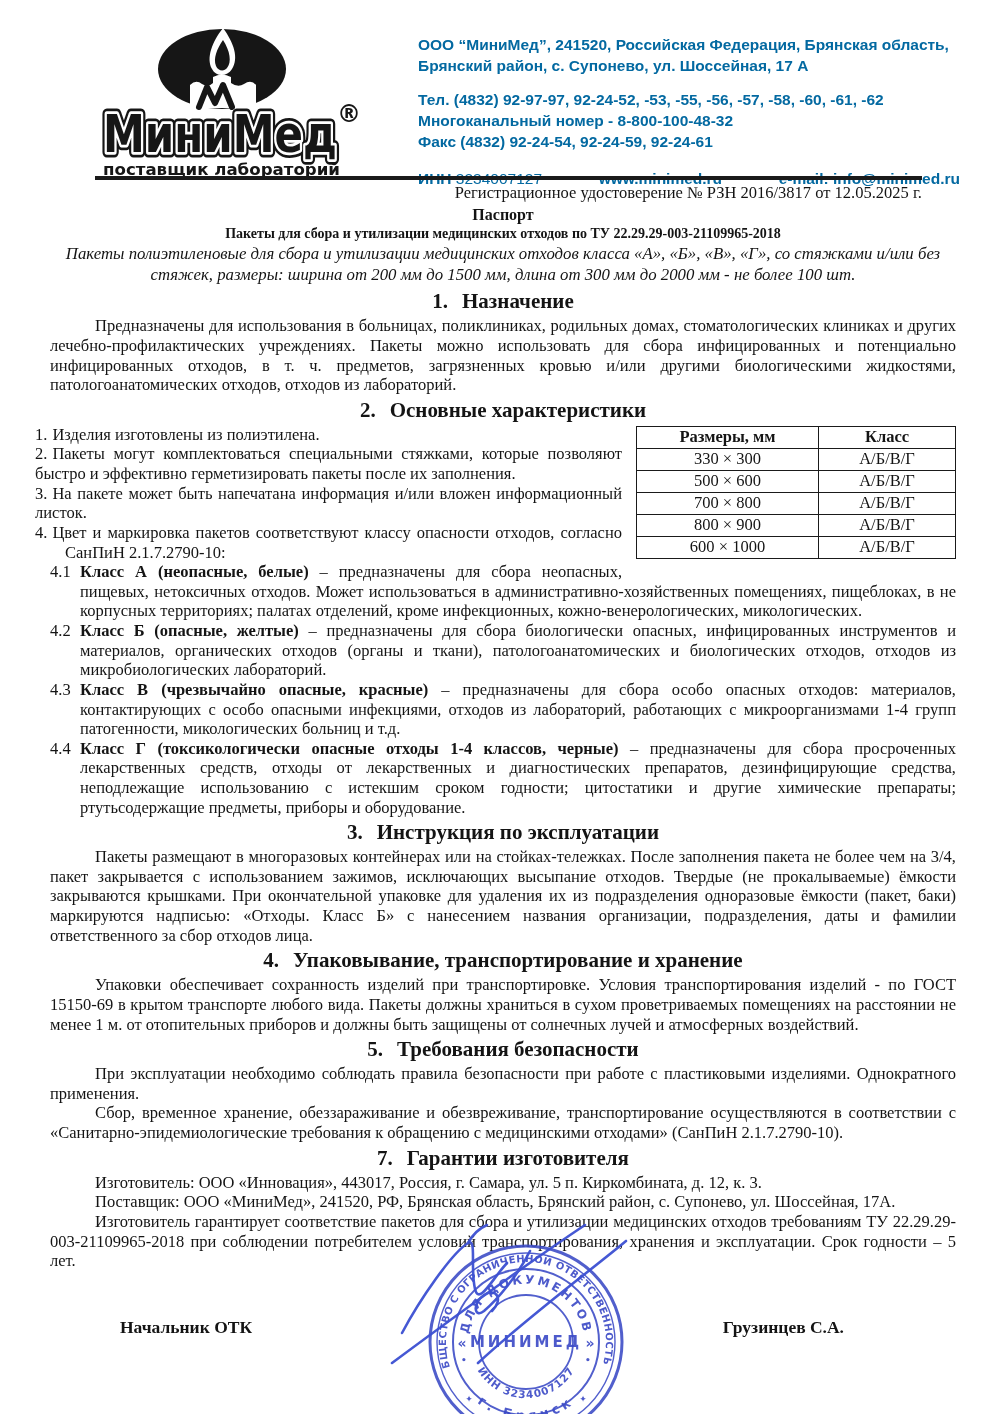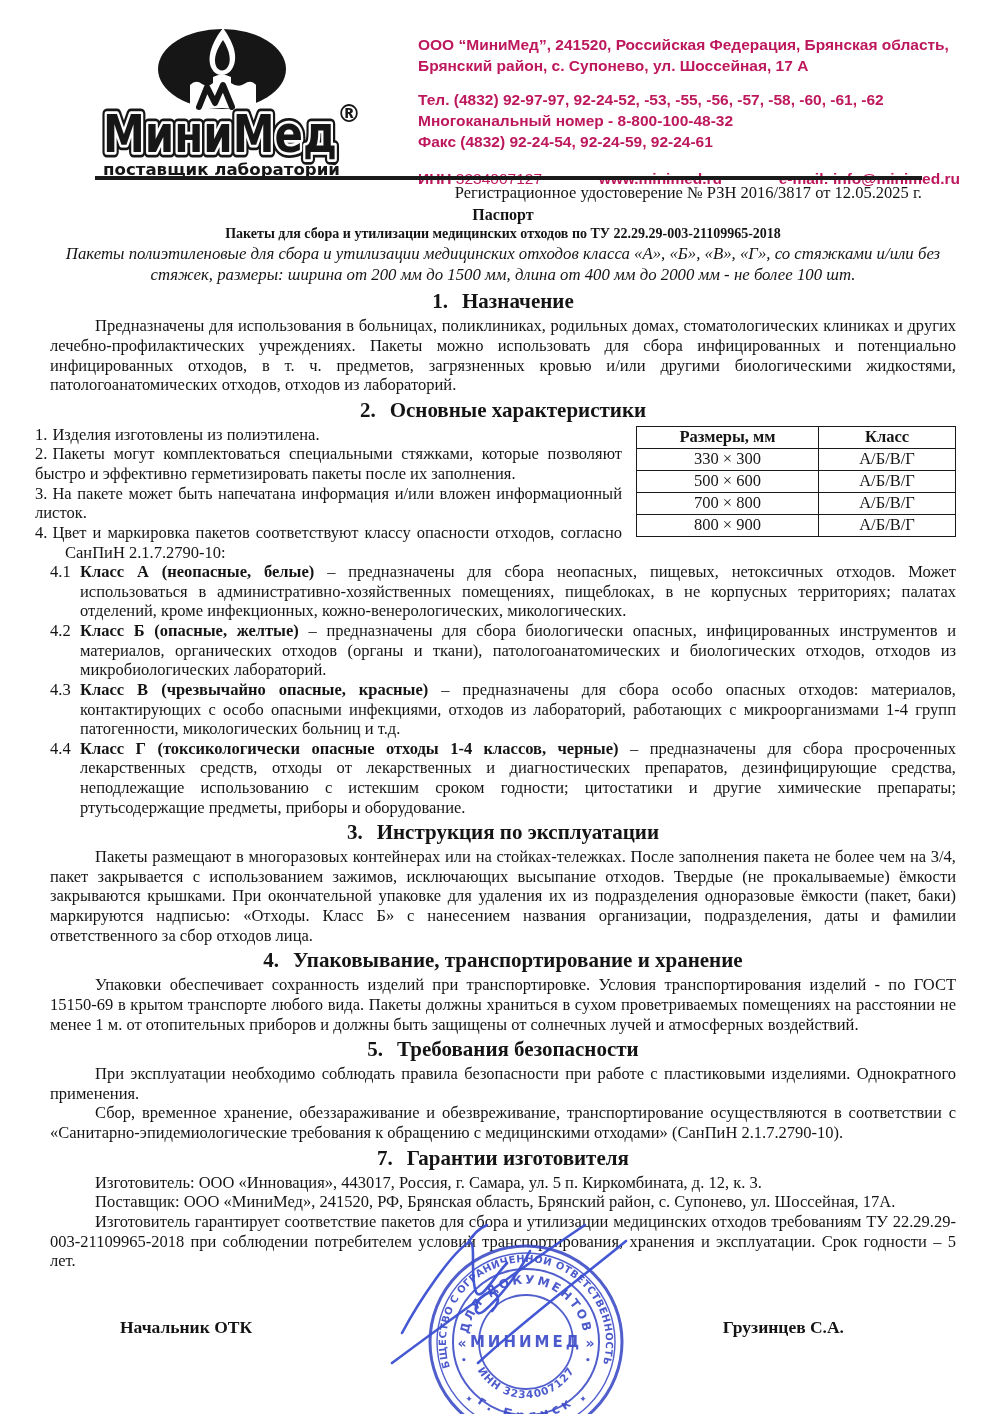--- a/index.html
+++ b/index.html
@@ -7,21 +7,21 @@
     position:relative;width:1000px;height:1414px;margin:0 auto;
     background:#ffffff;overflow:hidden;
     font-family:"Liberation Serif","DejaVu Serif",serif;
     color:#141414;
   }
   
   .logo-svg{position:absolute;left:95px;top:22px;}
   .hdr-right{
     position:absolute;left:418px;top:34px;width:542px;
     font-family:"Liberation Sans","DejaVu Sans",sans-serif;
-    font-weight:bold;font-size:15.5px;line-height:21px;color:#be185d;
+    font-weight:bold;font-size:15.5px;line-height:21px;color:#0369a1;
   }
   .hdr-block{margin-bottom:13px;}
   .inn-row{display:flex;justify-content:space-between;align-items:baseline;margin-top:16px;}
   .inn-val{font-weight:normal;}
   .hdr-rule{position:absolute;left:95px;top:176px;width:827px;height:4px;background:#1a1a1a;}
   
   .doc{position:absolute;left:50px;top:183px;width:906px;font-size:16.5px;line-height:1.19;}
   .reg-line{text-align:right;padding-right:34px;font-size:16.5px;margin-bottom:2px;}
   .center{text-align:center;}
   .b{font-weight:bold;}
@@ -95,21 +95,21 @@
   </div>
 
   <div class="hdr-rule"></div>
 
   <div class="doc">
 
     <div class="reg-line">Регистрационное удостоверение № РЗН 2016/3817 от 12.05.2025 г.</div>
 
     <div class="center passport">Паспорт</div>
     <div class="center doc-title">Пакеты для сбора и утилизации медицинских отходов по ТУ 22.29.29-003-21109965-2018</div>
-    <div class="center doc-sub">Пакеты полиэтиленовые для сбора и утилизации медицинских отходов класса «А», «Б», «В», «Г», со стяжками и/или без стяжек, размеры: ширина от 200 мм до 1500 мм, длина от 400 мм до 2000 мм - не более 100 шт.</div>
+    <div class="center doc-sub">Пакеты полиэтиленовые для сбора и утилизации медицинских отходов класса «А», «Б», «В», «Г», со стяжками и/или без стяжек, размеры: ширина от 200 мм до 1500 мм, длина от 300 мм до 2000 мм - не более 100 шт.</div>
 
     <div class="shead">
       <span class="hnum">1.</span><span>Назначение</span>
     </div>
     <p class="para">Предназначены для использования в больницах, поликлиниках, родильных домах, стоматологических клиниках и других лечебно-профилактических учреждениях. Пакеты можно использовать для сбора инфицированных и потенциально инфицированных отходов, в т. ч. предметов, загрязненных кровью и/или другими биологическими жидкостями, патологоанатомических отходов, отходов из лабораторий.</p>
 
     <div class="shead">
       <span class="hnum">2.</span><span>Основные характеристики</span>
     </div>
 
@@ -128,20 +128,24 @@
           <tr>
             <td>500 × 600</td>
             <td>А/Б/В/Г</td>
           </tr>
           <tr>
             <td>700 × 800</td>
             <td>А/Б/В/Г</td>
           </tr>
           <tr>
             <td>800 × 900</td>
+            <td>А/Б/В/Г</td>
+          </tr>
+          <tr>
+            <td>600 × 1000</td>
             <td>А/Б/В/Г</td>
           </tr>
         </tbody>
           </table>
       </div>
 
       <div class="items">
         <div class="li">
           <span class="linum">1.</span><span>Изделия изготовлены из полиэтилена.</span>
         </div>

